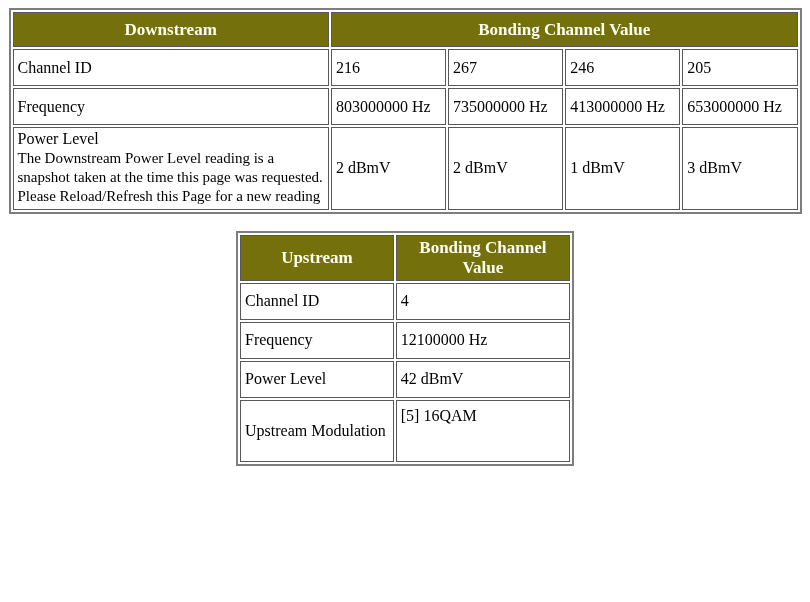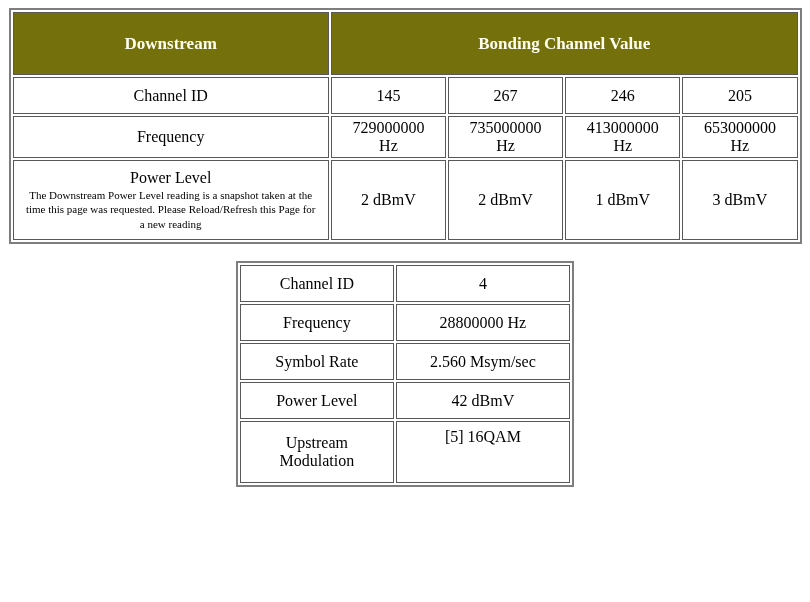--- a/index.html
+++ b/index.html
@@ -26,44 +26,44 @@
     border: 1px solid #585858;
     overflow: hidden;
   }
   table.tbl th {
     background: #74700C;
     color: #FFFFF0;
     font-weight: bold;
     font-size: 17px;
     text-align: center;
     height: 29px;
-    padding: 16px 4px;
+    padding: 2px 4px;
   }
   table.tbl td {
     font-size: 16px;
-    padding: 2px 12px;
+    padding: 2px 4px;
     height: 31px;
     vertical-align: middle;
-    text-align: center;
+    text-align: left;
     background: #ffffff;
   }
   
   table.ds {
     width: 793px;
     margin: 8px auto 0 auto;
   }
   table.ds .label-col { width: 305px; }
   table.ds .val-col   { width: 111px; }
   table.ds tr.row-power td { height: 74px; }
   .pl-title {
     font-size: 16px;
     margin-bottom: 1px;
   }
   .pl-note {
-    font-size: 11px;
+    font-size: 15px;
     line-height: 1.28;
   }
   
   table.us {
     width: 338px;
     margin: 17px auto 0 auto;
   }
   table.us .label-col { width: 150px; }
   table.us .val-col   { width: 170px; }
   table.us tr.row-tall td { height: 52px; }
@@ -85,28 +85,28 @@
         <col class="val-col">
         <col class="val-col">
     </colgroup>
     <tbody>
       <tr>
         <th>Downstream</th>
         <th colspan="4">Bonding Channel Value</th>
       </tr>
       <tr>
         <td>Channel ID</td>
-        <td>145</td>
+        <td>216</td>
         <td>267</td>
         <td>246</td>
         <td>205</td>
       </tr>
       <tr>
         <td>Frequency</td>
-        <td>729000000 Hz</td>
+        <td>803000000 Hz</td>
         <td>735000000 Hz</td>
         <td>413000000 Hz</td>
         <td>653000000 Hz</td>
       </tr>
       <tr class="row-power">
         <td>
           <div class="pl-title">Power Level</div>
           <div class="pl-note">The Downstream Power Level reading is a snapshot taken at the time this page was requested. Please Reload/Refresh this Page for a new reading</div>
         </td>
         <td>2 dBmV</td>
@@ -117,30 +117,30 @@
     </tbody>
   </table>
 
   <table class="tbl us">
     <colgroup>
       <col class="label-col">
       <col class="val-col">
     </colgroup>
     <tbody>
       <tr>
+        <th>Upstream</th>
+        <th>Bonding Channel Value</th>
+      </tr>
+      <tr>
         <td>Channel ID</td>
         <td>4</td>
       </tr>
       <tr>
         <td>Frequency</td>
-        <td>28800000 Hz</td>
-      </tr>
-      <tr>
-        <td>Symbol Rate</td>
-        <td>2.560 Msym/sec</td>
+        <td>12100000 Hz</td>
       </tr>
       <tr>
         <td>Power Level</td>
         <td>42 dBmV</td>
       </tr>
       <tr class="row-tall">
         <td>Upstream Modulation</td>
         <td class="top-cell">[5] 16QAM</td>
       </tr>
 

